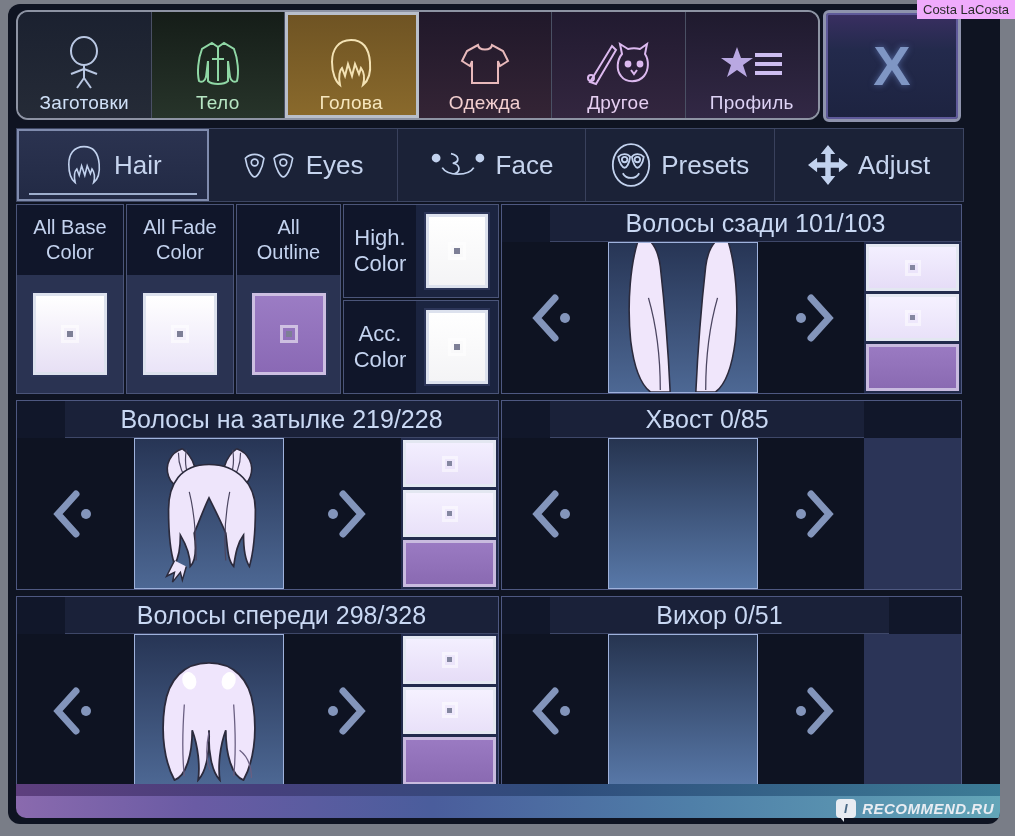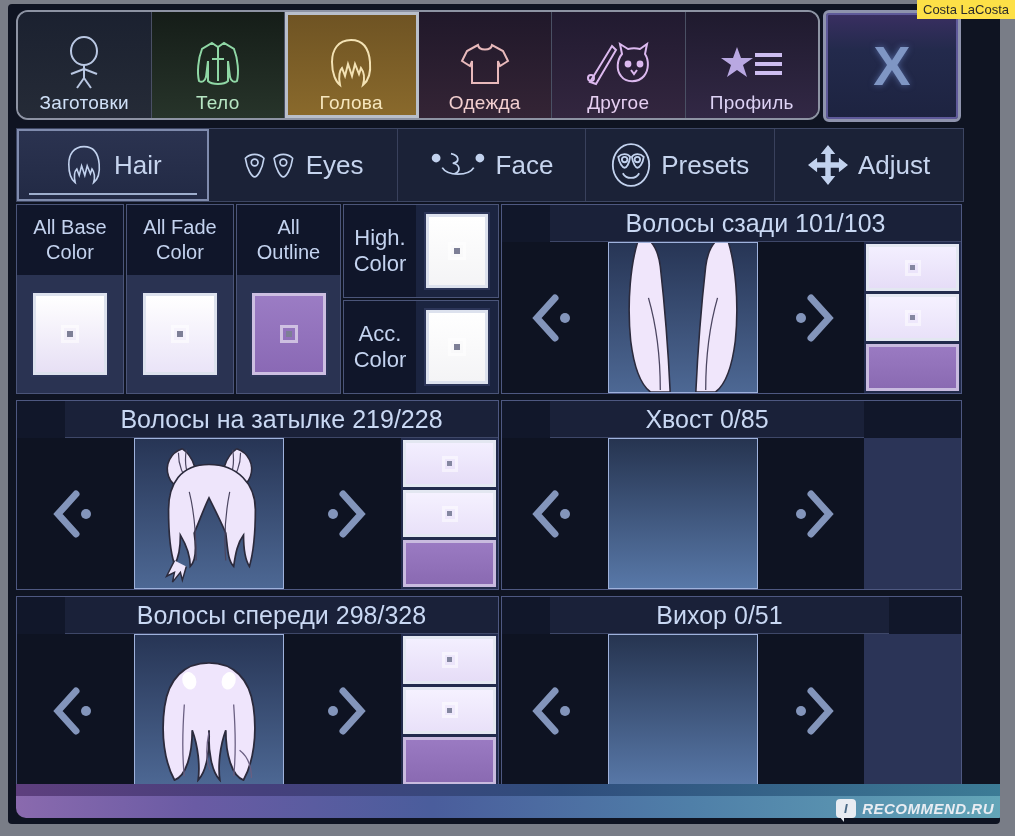--- a/index.html
+++ b/index.html
@@ -5,21 +5,21 @@
   html,body{margin:0;padding:0;background:#6f737d;}
   body{width:1015px;height:836px;overflow:hidden;font-family:"Liberation Sans",sans-serif;}
 
   
   #frame{
     position:absolute;left:0;top:0;width:1015px;height:836px;
     background:#797d87;
   }
   #screen{
     position:absolute;left:8px;top:4px;width:992px;height:820px;
-    background:#0f1422;border-radius:4px;overflow:hidden;
+    background:#0f1422;border-radius:12px;overflow:hidden;
   }
 
   
   #catbar{
     position:absolute;left:8px;top:6px;width:800px;height:106px;
     border:2px solid #8d93a3;border-radius:12px;overflow:hidden;
     display:flex;background:#151a28;
   }
   .cat{
     flex:1;position:relative;display:flex;flex-direction:column;
@@ -155,21 +155,21 @@
     background:linear-gradient(90deg,#8a6aae 0%,#6a5ba4 18%,#4a5d9c 42%,#4f7fa8 68%,#63a6b8 100%);
     border-radius:0 0 10px 10px;
   }
   #bottomstrip::before{
     content:"";position:absolute;left:0;right:0;top:0;height:12px;
     background:linear-gradient(90deg,#5e3f7e 0%,#45407c 25%,#2f4d7c 55%,#3c7c96 100%);
   }
 
   
   #wm-top{
-    position:absolute;right:0;top:0;background:#fde047;color:#2a2a2a;
+    position:absolute;right:0;top:0;background:#f0abfc;color:#2a2a2a;
     font-size:13px;padding:2px 6px;font-family:"Liberation Sans",sans-serif;
   }
   #wm-bottom{
     position:absolute;right:6px;bottom:6px;display:flex;align-items:center;gap:6px;
     color:#e8ecf2;font-size:15px;font-weight:bold;font-style:italic;letter-spacing:.5px;
   }
   #wm-bottom .bub{
     width:20px;height:19px;background:#e8ecf2;border-radius:4px;color:#4a6a86;
     font-size:13px;display:flex;align-items:center;justify-content:center;position:relative;
   }

